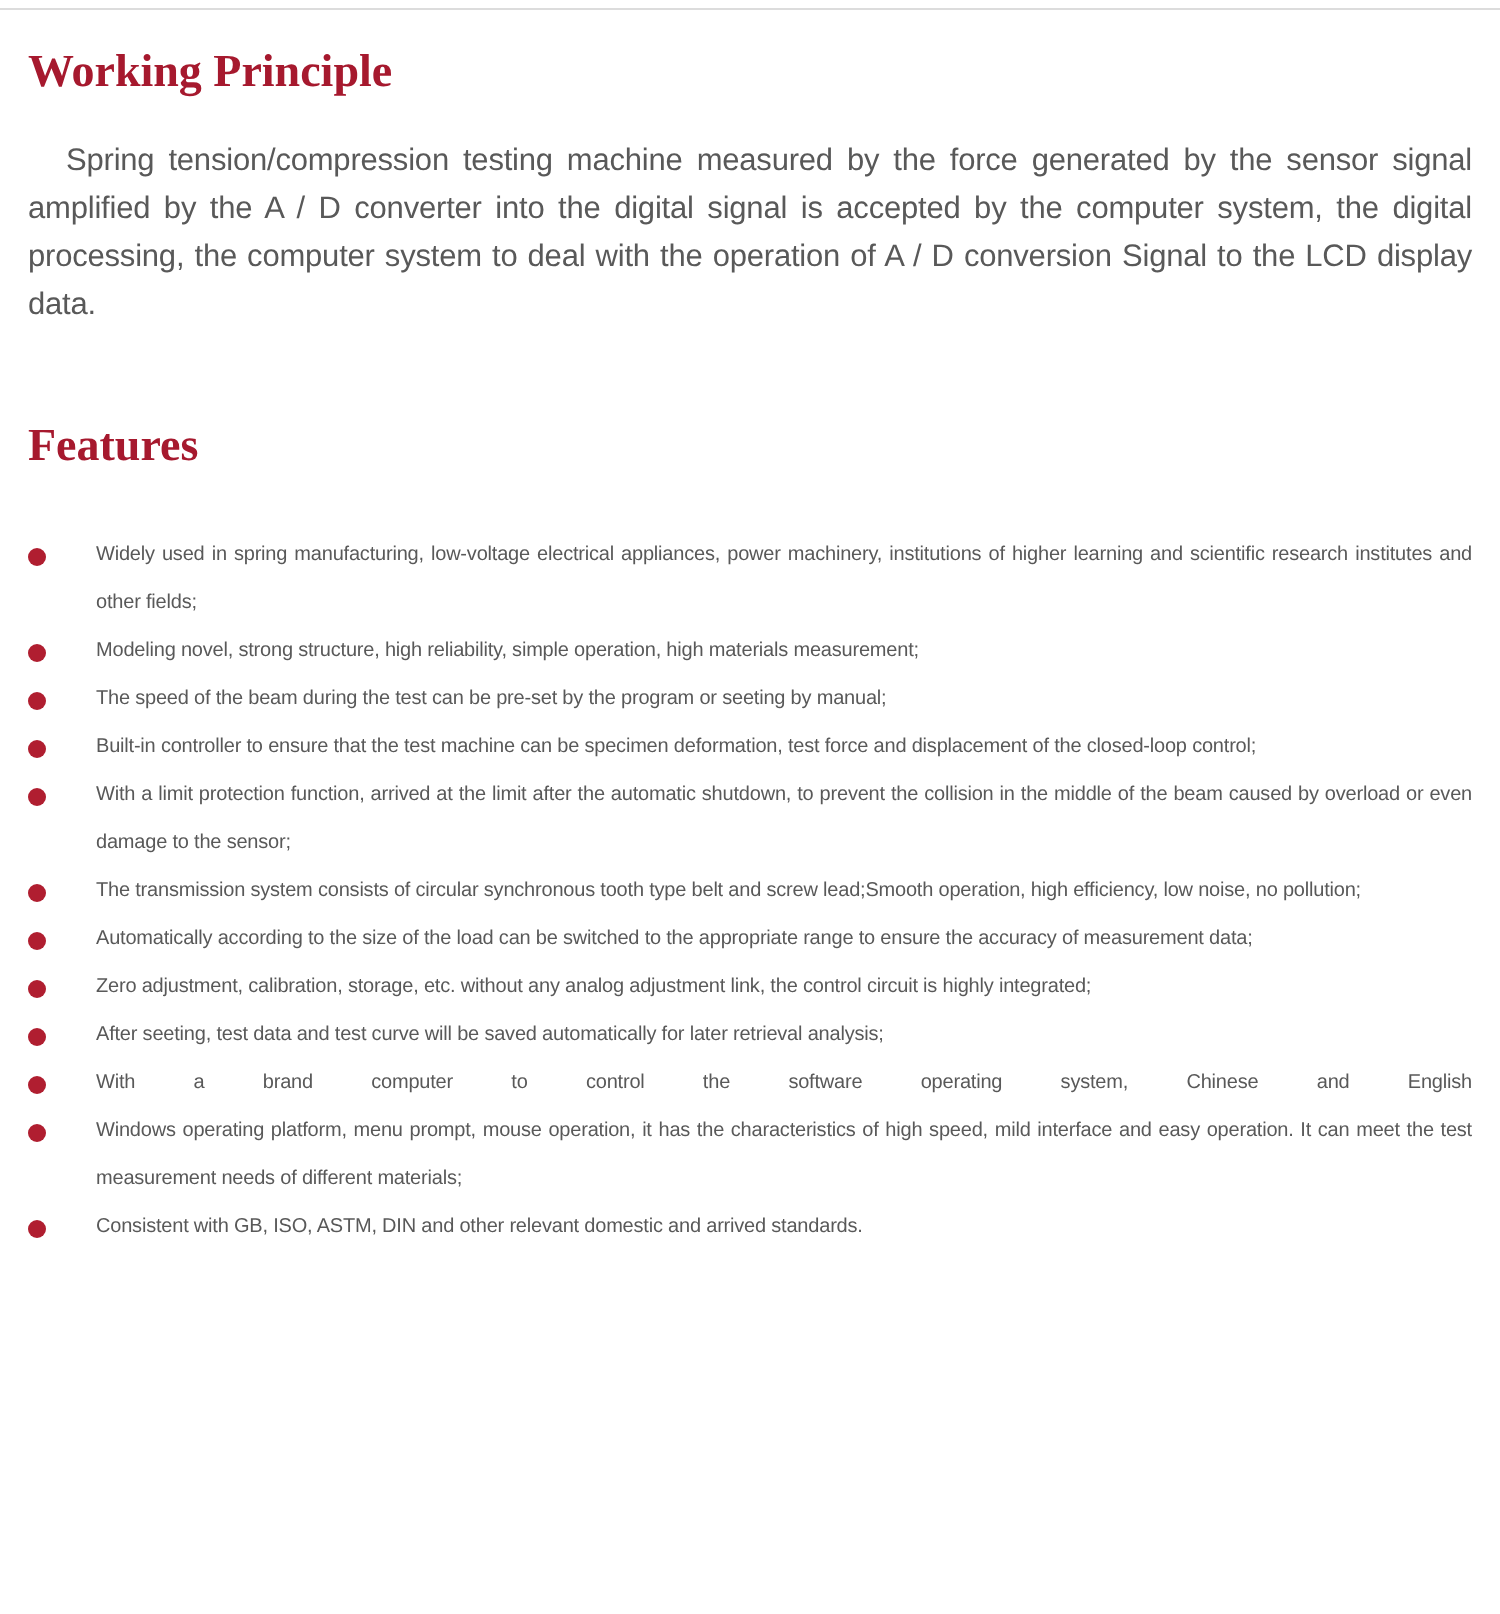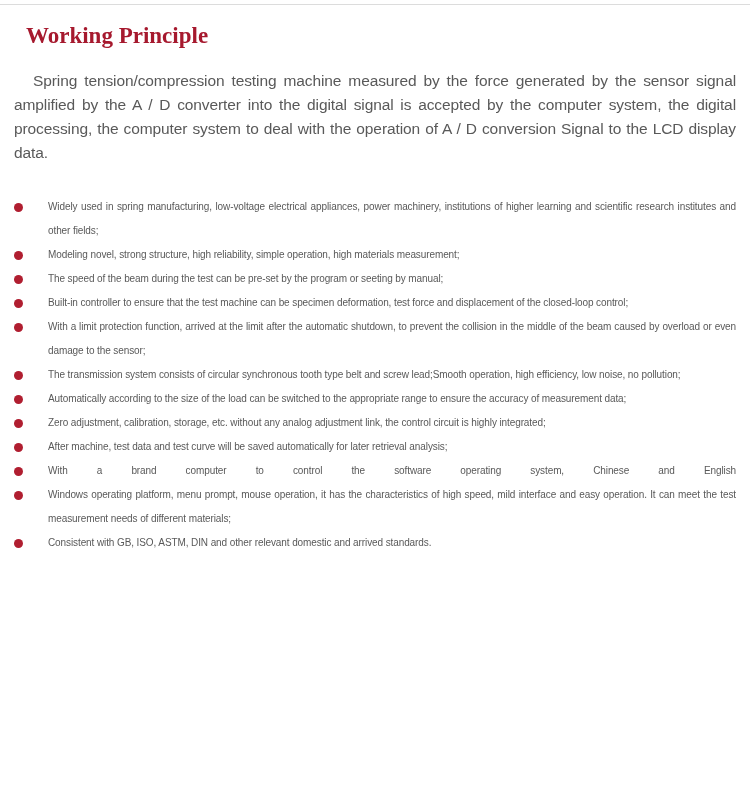--- a/index.html
+++ b/index.html
@@ -21,21 +21,21 @@
   }
   .content {
     padding: 0 14px;
   }
   .section-title {
     font-family: "Liberation Serif", serif;
     font-weight: bold;
     font-size: 23px;
     line-height: 26px;
     color: var(--heading-color, #a6192e);
-    margin: 12px;
+    margin: 0;
   }
   .wp-title {
     margin-top: 18px;
   }
   .intro {
     margin: 20px 0 0 0;
     color: var(--body-color, #595959);
     font-size: 15.5px;
     line-height: 24px;
     letter-spacing: -0.1px;
@@ -78,20 +78,21 @@
 <body>
 
 <div class="top-rule"></div>
 
 <div class="content">
 
   <h1 class="section-title wp-title">Working Principle</h1>
 
   <p class="intro">Spring tension/compression testing machine measured by the force generated by the sensor signal amplified by the A / D converter into the digital signal is accepted by the computer system, the digital processing, the computer system to deal with the operation of A / D conversion Signal to the LCD display data.</p>
 
+  <h1 class="section-title features-title">Features</h1>
 
   <ul class="feature-list">
     <li>
       <span class="bullet"></span>
       <span class="item-text">Widely used in spring manufacturing, low-voltage electrical appliances, power machinery, institutions of higher learning and scientific research institutes and other fields;</span>
     </li>
     <li>
       <span class="bullet"></span>
       <span class="item-text">Modeling novel, strong structure, high reliability, simple operation, high materials measurement;</span>
     </li>
@@ -114,21 +115,21 @@
     <li>
       <span class="bullet"></span>
       <span class="item-text">Automatically according to the size of the load can be switched to the appropriate range to ensure the accuracy of measurement data;</span>
     </li>
     <li>
       <span class="bullet"></span>
       <span class="item-text">Zero adjustment, calibration, storage, etc. without any analog adjustment link, the control circuit is highly integrated;</span>
     </li>
     <li>
       <span class="bullet"></span>
-      <span class="item-text">After machine, test data and test curve will be saved automatically for later retrieval analysis;</span>
+      <span class="item-text">After seeting, test data and test curve will be saved automatically for later retrieval analysis;</span>
     </li>
     <li class="stretch">
       <span class="bullet"></span>
       <span class="item-text">With a brand computer to control the software operating system, Chinese and English</span>
     </li>
     <li>
       <span class="bullet"></span>
       <span class="item-text">Windows operating platform, menu prompt, mouse operation, it has the characteristics of high speed, mild interface and easy operation. It can meet the test measurement needs of different materials;</span>
     </li>
     <li>

